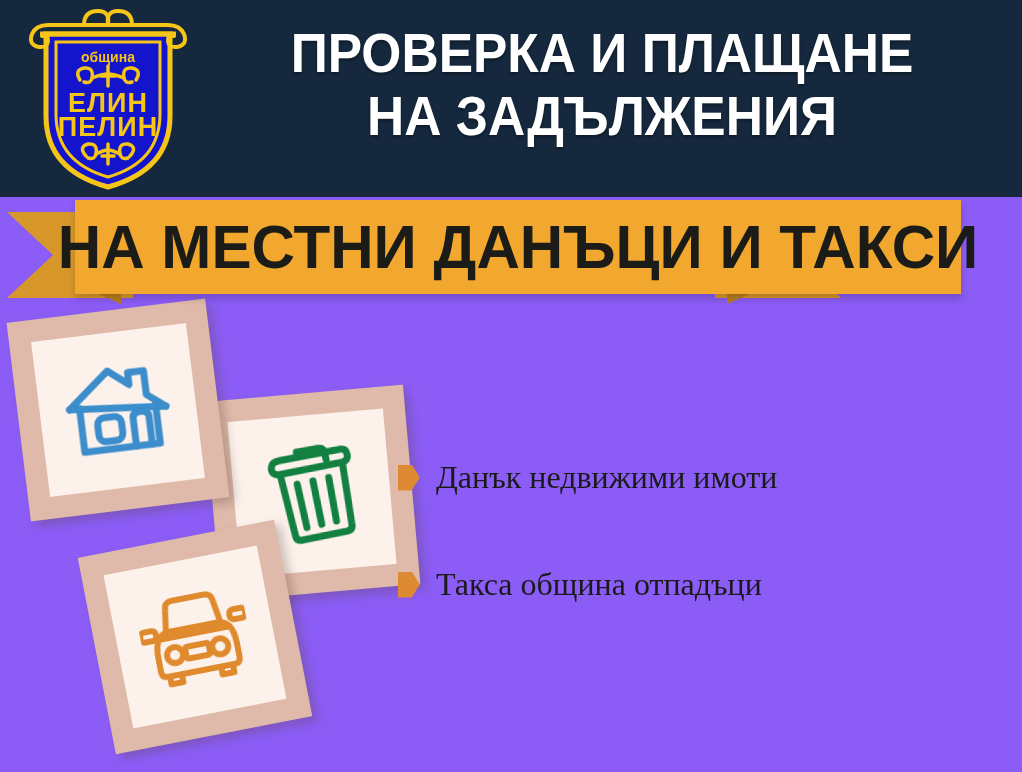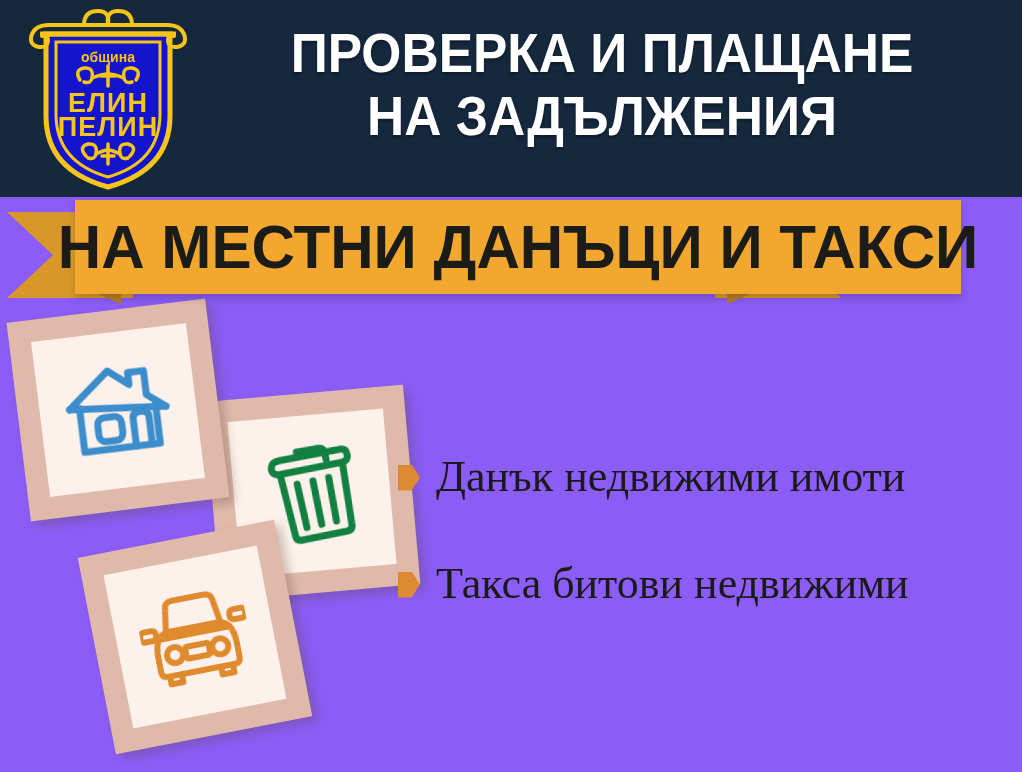--- a/index.html
+++ b/index.html
@@ -138,21 +138,21 @@
   .bullet-mark {
     flex:0 0 auto;
     width:22px; height:26px;
     margin-right:16px;
     background:#DD8A33;
     clip-path:polygon(0 0, 62% 0, 100% 50%, 62% 100%, 0 100%);
   }
   .bullet-label {
     color:#1A1A1A;
     font-family:"Liberation Serif", serif;
-    font-size:44px;
+    font-size:32px;
     line-height:1.05;
     white-space:nowrap;
   }
 </style>
 </head>
 <body>
 
 <div id="poster">
 
   <div id="header"></div>
@@ -393,19 +393,19 @@
 
   <div id="bullets">
 
     <div class="bullet-row">
       <span class="bullet-mark"></span>
       <span class="bullet-label">Данък недвижими имоти</span>
     </div>
 
     <div class="bullet-row">
       <span class="bullet-mark"></span>
-      <span class="bullet-label">Такса битови недвижими</span>
+      <span class="bullet-label">Такса община отпадъци</span>
     </div>
 
 
   </div>
 
 </div>
 
 </body></html>

